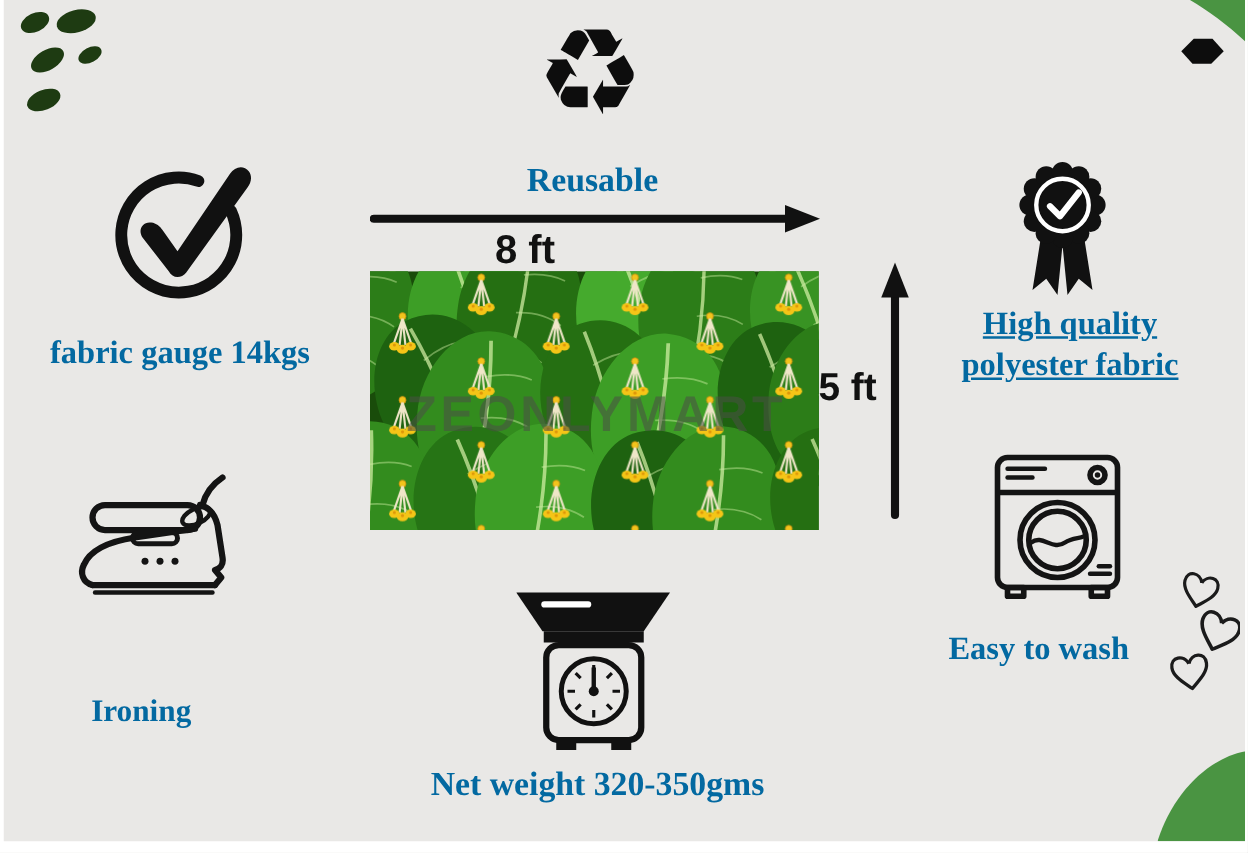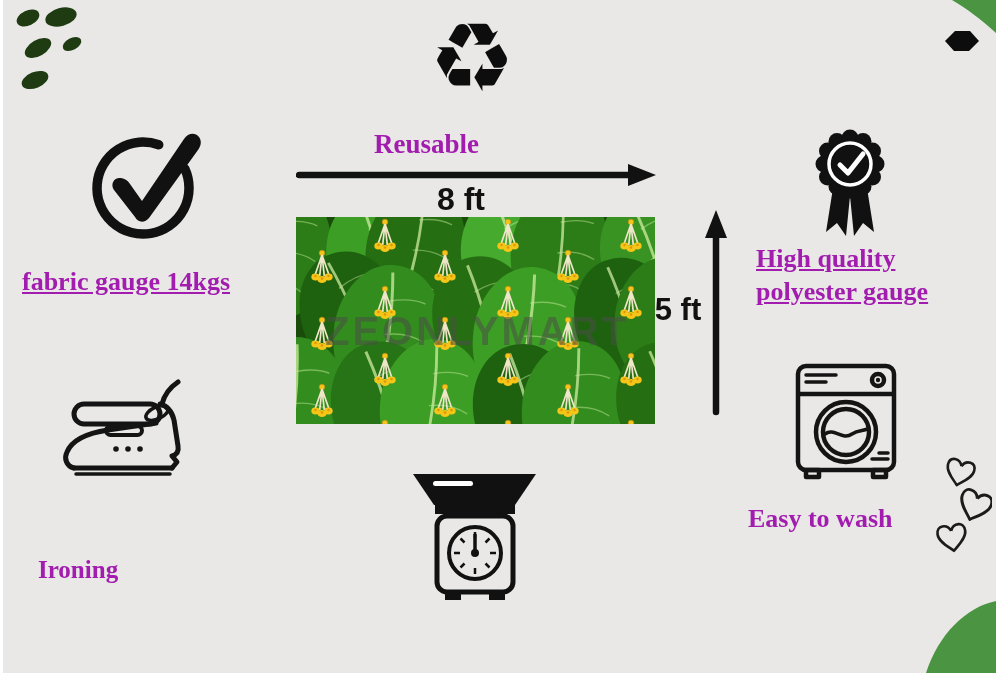--- a/index.html
+++ b/index.html
@@ -1,26 +1,26 @@
 <!DOCTYPE html>
 <html><head>
 <meta charset="utf-8">
 <style>
   html,body{margin:0;padding:0;}
   body{width:998px;height:682px;background:#ffffff;overflow:hidden;
        font-family:"Liberation Serif","DejaVu Serif",serif;}
   .stage{position:relative;width:998px;height:682px;background:#ffffff;}
   .canvas{position:absolute;left:3px;top:0;width:993px;height:673px;background:#e9e8e6;}
   .abs{position:absolute;}
-  .label{color:#a21caf;font-weight:700;text-align:left;line-height:1.25;}
+  .label{color:#0369a1;font-weight:700;text-align:center;line-height:1.25;}
   .serif26{font-size:26px;}
   .serif27{font-size:27px;}
   .serif25{font-size:25px;}
   .measure{font-family:"Liberation Sans","DejaVu Sans",sans-serif;font-weight:700;
-           color:#111;text-align:center;}
+           color:#111;}
   .recycle{font-family:"DejaVu Sans",sans-serif;color:#0d0d0d;font-size:96px;
            line-height:1.05;text-align:center;}
   svg{display:block;}
 </style>
 </head>
 <body>
 
 <div class="stage">
   <div class="canvas"></div>
 
@@ -116,21 +116,21 @@
     <path d="M16,204 V26" stroke="#111" stroke-width="6.5" stroke-linecap="round" fill="none"></path>
     <polygon points="5,30 16,2 27,30" fill="#111"></polygon>
   </svg>
   <div class="abs measure" style="left:648px;top:292px;width:60px;font-size:31px;text-align:center;">5 ft</div>
 
   <svg class="abs" style="left:86px;top:124px;" width="124" height="122" viewBox="0 0 124 122">
     <path d="M98.7,44.6 A46,46 0 1 1 72.7,20.8" stroke="#111" stroke-width="9.5" stroke-linecap="round" fill="none"></path>
     <path d="M28,66 C24,60 28,53 35,54 C39,54.5 42,57 44,60 L56,77 L98,15
              C102,9 109,8 113,13 C116,17 115,22 112,26 L63,94 C59,99 52,99 49,93 Z" fill="#111"></path>
   </svg>
-  <div class="abs label serif26" style="left:22px;top:266px;width:244px;text-decoration:underline;">fabric gauge 14kgs</div>
+  <div class="abs label serif26" style="left:22px;top:266px;width:244px;">fabric gauge 14kgs</div>
 
   <svg class="abs" style="left:806px;top:126px;" width="88" height="120" viewBox="0 0 88 120">
     <path d="M27,62 L44,70 L40,110 L31,97 L20,106 Z" fill="#111"></path>
     <path d="M61,62 L44,70 L48,110 L57,97 L68,106 Z" fill="#111"></path>
     <g fill="#111">
       <circle cx="44" cy="38" r="29"></circle>
       <circle cx="70" cy="38" r="8.5"></circle>
         <circle cx="66.5" cy="51" r="8.5"></circle>
       <circle cx="57" cy="60.5" r="8.5"></circle>
         <circle cx="44" cy="64" r="8.5"></circle>
@@ -141,21 +141,21 @@
       <circle cx="31" cy="15.5" r="8.5"></circle>
         <circle cx="44" cy="12" r="8.5"></circle>
       <circle cx="57" cy="15.5" r="8.5"></circle>
         <circle cx="66.5" cy="25" r="8.5"></circle>
     </g>
     <circle cx="44" cy="38" r="21" stroke="#ffffff" stroke-width="3.5" fill="none"></circle>
     <path d="M34,39 L42,47 L57,28" stroke="#ffffff" stroke-width="5" stroke-linecap="round" stroke-linejoin="round" fill="none"></path>
   </svg>
   <div class="abs label serif26" style="left:756px;top:243px;width:200px;text-decoration:underline;">
     <div>High quality</div>
-    <div>polyester gauge</div>
+    <div>polyester fabric</div>
   </div>
 
   <svg class="abs" style="left:58px;top:376px;" width="135" height="106" viewBox="0 0 135 106">
     <g stroke="#141414" stroke-width="5" fill="none" stroke-linecap="round" stroke-linejoin="round">
       <path d="M104,28 C107,16 114,10 120,6"></path>
       <rect x="16" y="28" width="86" height="20" rx="10"></rect>
       <path d="M102,28 C110,30 114,36 116,44 L120,70 C121,76 118,79 114,80 L119,86 L114,92"></path>
       <path d="M114,92 L16,92"></path>
       <path d="M18,98 H112" stroke-width="3.5"></path>
       <path d="M16,92 C8,90 6,82 9,76 C14,64 30,57 50,54 L98,47"></path>
@@ -182,20 +182,21 @@
       <line x1="47.5" y1="66.5" x2="51.5" y2="70.5"></line>
         <line x1="72.5" y1="91.5" x2="76.5" y2="95.5"></line>
       <line x1="76.5" y1="66.5" x2="72.5" y2="70.5"></line>
         <line x1="51.5" y1="91.5" x2="47.5" y2="95.5"></line>
     </g>
     <line x1="62" y1="81" x2="62" y2="62" stroke="#111" stroke-width="3.5"></line>
     <circle cx="62" cy="81" r="4" fill="#111"></circle>
     <rect x="32" y="120" width="16" height="8" fill="#111"></rect>
     <rect x="76" y="120" width="16" height="8" fill="#111"></rect>
   </svg>
+  <div class="abs label serif27" style="left:326px;top:611px;width:304px;">Net weight 320-350gms</div>
 
   <svg class="abs" style="left:794px;top:362px;" width="104" height="118" viewBox="0 0 104 118">
     <g stroke="#141414" stroke-width="4.5" fill="none" stroke-linejoin="round">
       <rect x="4" y="4" width="96" height="104" rx="8"></rect>
       <line x1="4" y1="32" x2="100" y2="32"></line>
       <circle cx="84" cy="18" r="6"></circle>
       <circle cx="52" cy="70" r="30"></circle>
       <circle cx="52" cy="70" r="23"></circle>
       <rect x="12" y="108" width="13" height="7"></rect>
       <rect x="79" y="108" width="13" height="7"></rect>

